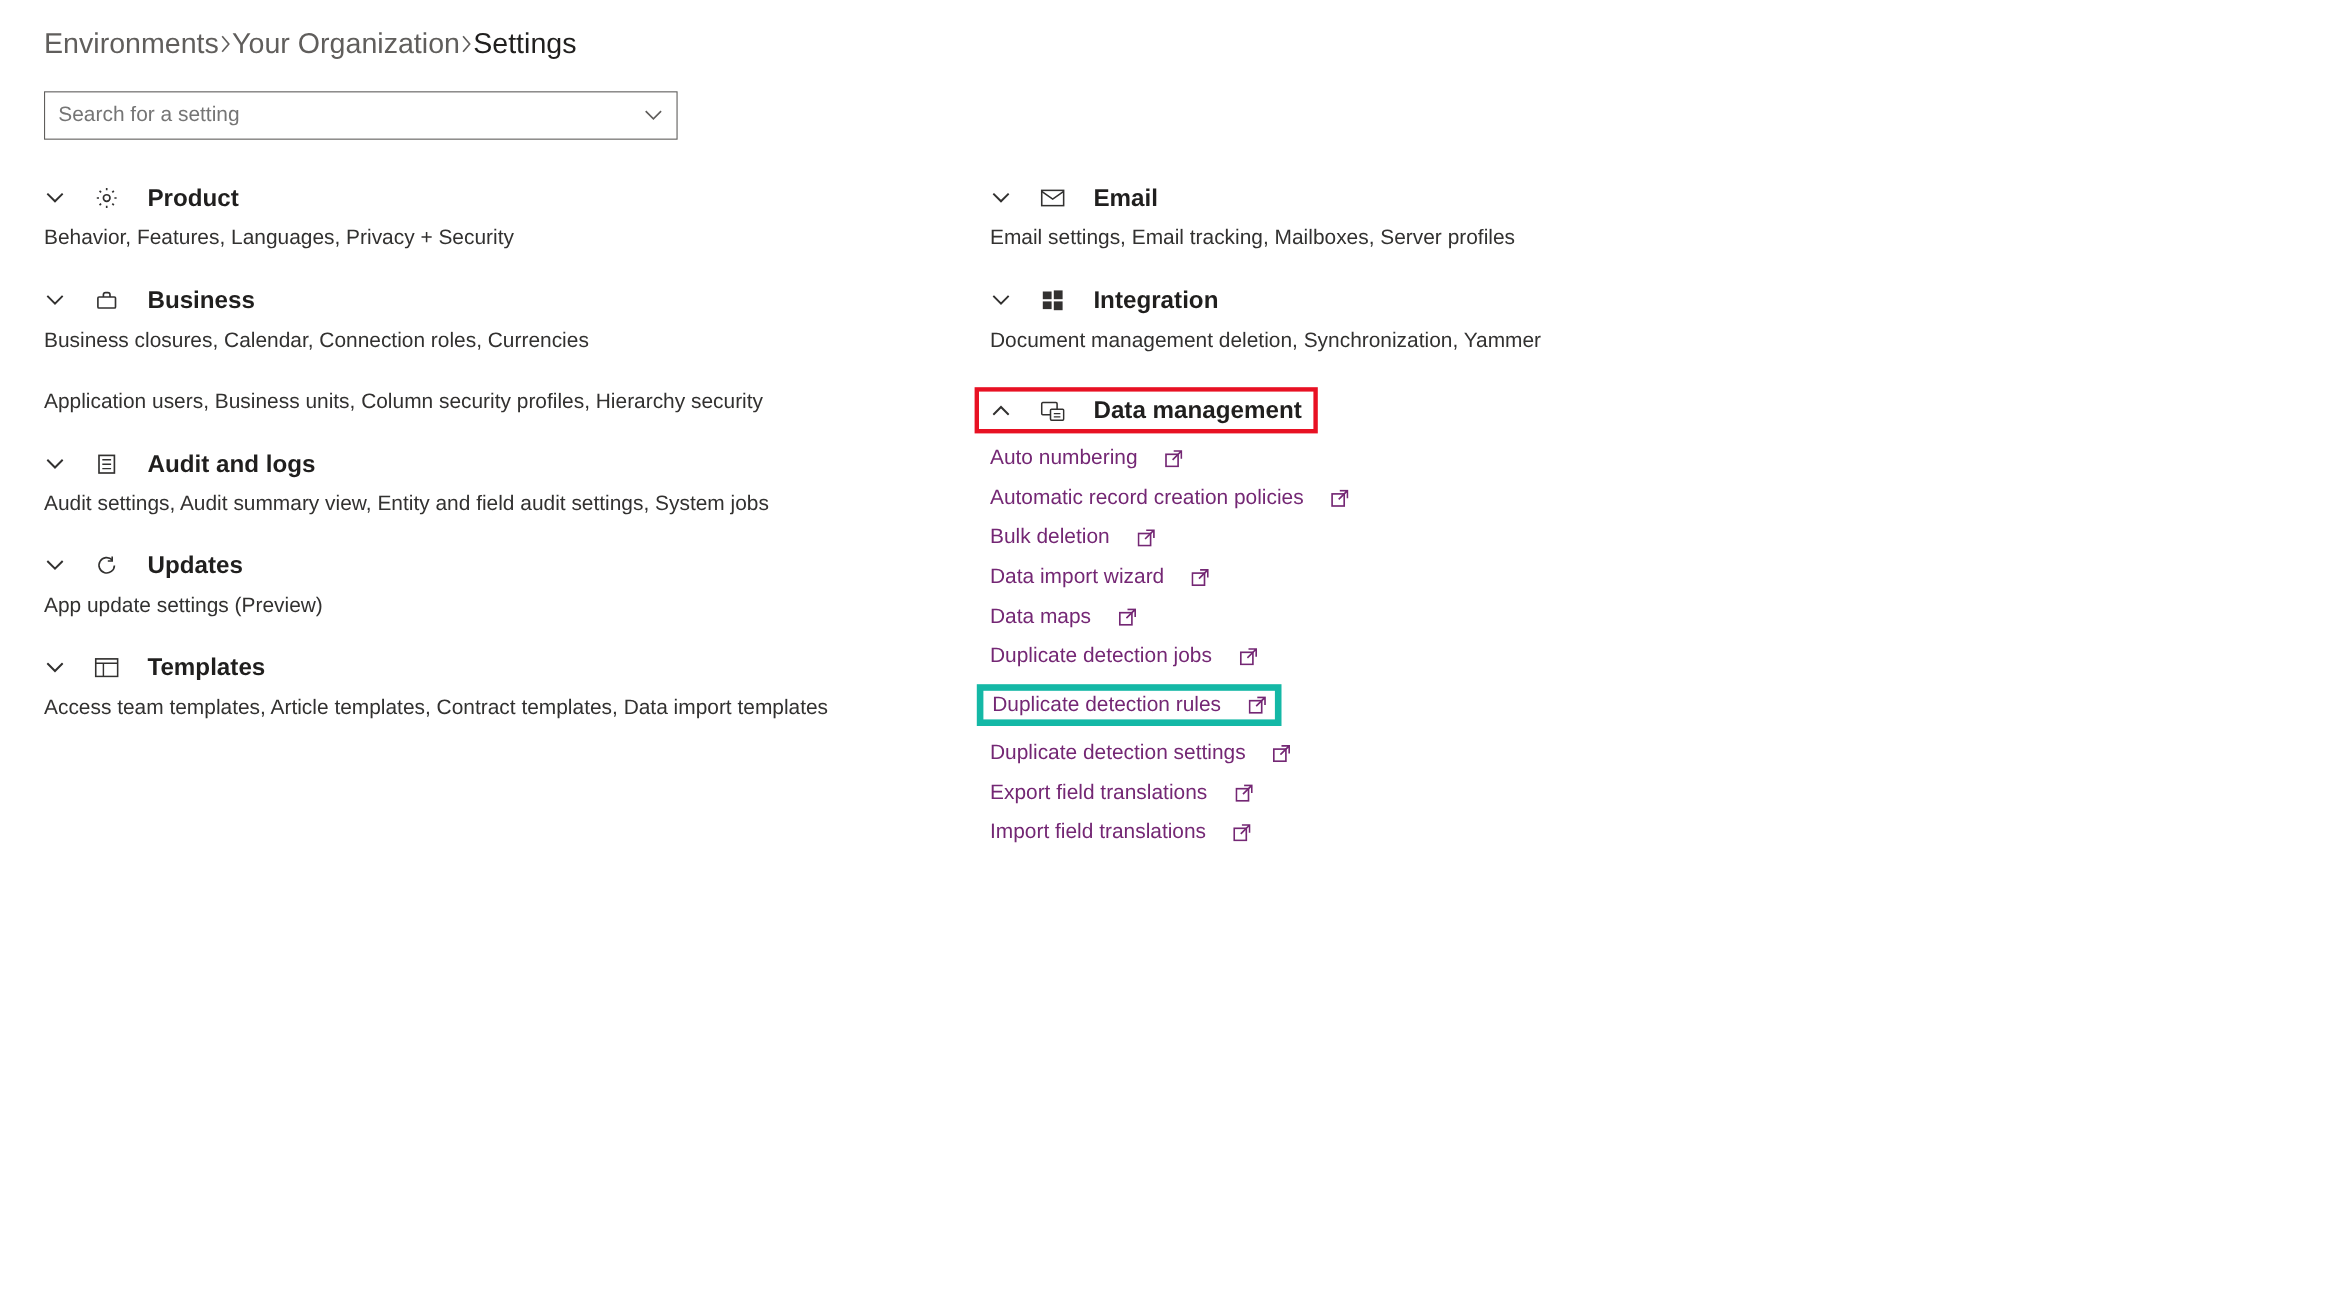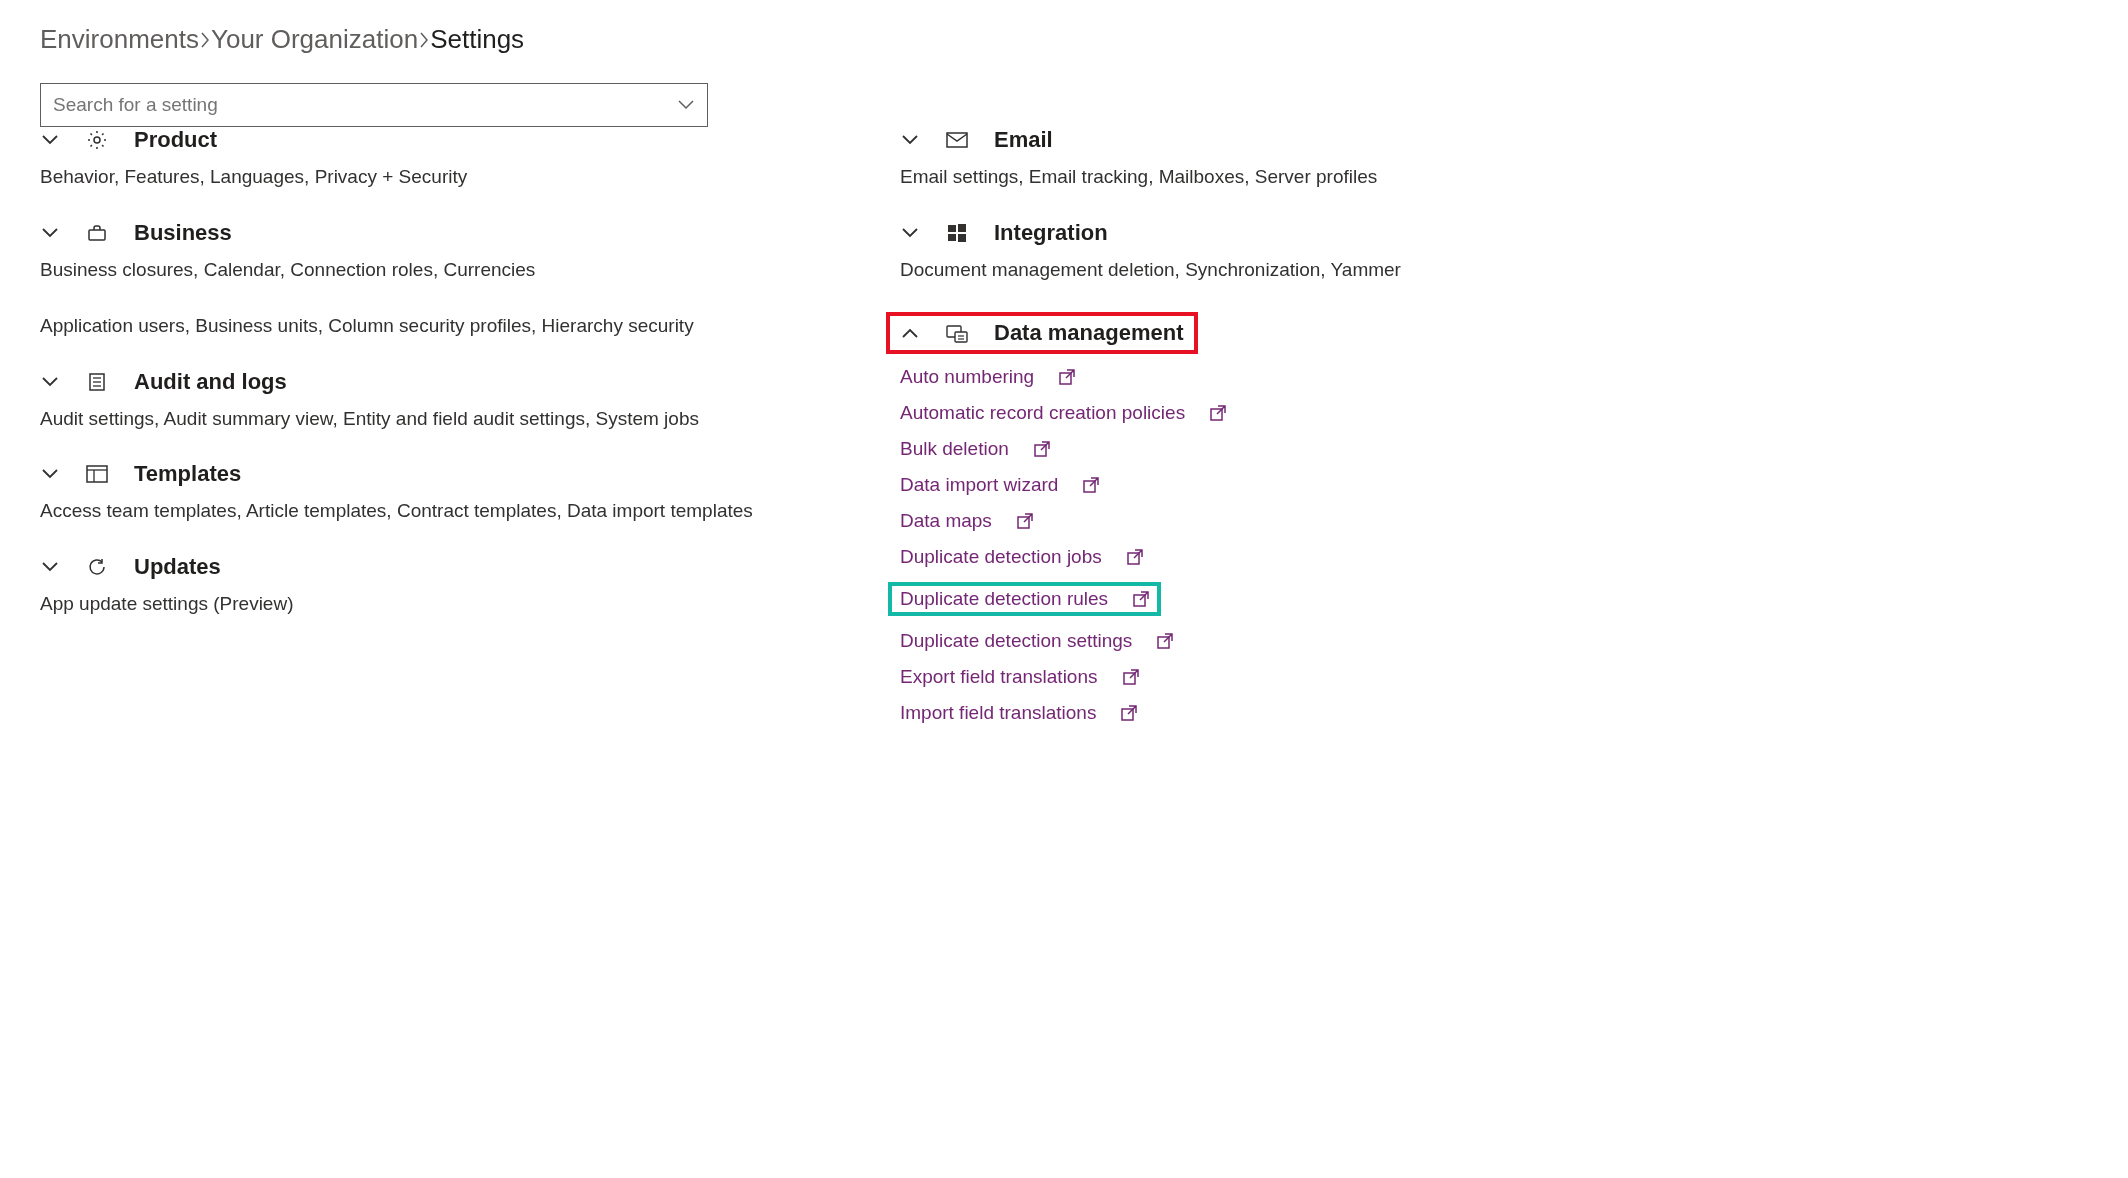--- a/index.html
+++ b/index.html
@@ -26,21 +26,22 @@
   .breadcrumb-item.current {
     color: #201f1e;
     font-weight: 400;
   }
   .breadcrumb-sep {
     color: #605e5c;
     font-size: 22px;
   }
   .search-wrap {
     position: relative;
-    width: 668px;
+    width: 576px;
+    margin-bottom: 40px;
   }
   .search-input {
     width: 100%;
     height: 44px;
     padding: 0 40px 0 12px;
     font-size: 19px;
     border: 1px solid #605e5c;
     background: #fff;
     color: #605e5c;
   }
@@ -108,21 +109,21 @@
     color: #742774;
     text-decoration: none;
     cursor: pointer;
     width: fit-content;
   }
   .ext-icon {
     color: #742774;
     display: inline-flex;
   }
   .highlight-box {
-    border: 4px solid #14b8a6;
+    border: 6px solid #14b8a6;
     padding: 2px 8px;
     margin-left: -12px;
     width: fit-content;
   }
   .highlight-section .section-header {
     border: 4px solid #e81123;
     padding: 4px 10px;
     margin-left: -14px;
     width: fit-content;
   }
@@ -223,47 +224,47 @@
     </div>
 
     <div class="section">
       <div class="section-header">
         <span class="chevron">
           <svg width="16" height="10" viewBox="0 0 16 10">
               <path d="M1 1 L8 8 L15 1" stroke="#323130" stroke-width="1.8" fill="none"></path>
             </svg>
         </span>
         <span class="icon">
+          <svg width="20" height="20" viewBox="0 0 20 20">
+              <path d="M17 10a7 7 0 11-2-5" stroke="#323130" stroke-width="1.5" fill="none"></path>
+              <path d="M15 2v4h-4" stroke="#323130" stroke-width="1.5" fill="none"></path>
+            </svg>
+        </span>
+        <span class="section-title">Updates</span>
+      </div>
+      <div class="section-desc">App update settings (Preview)</div>
+    </div>
+
+    <div class="section">
+      <div class="section-header">
+        <span class="chevron">
+          <svg width="16" height="10" viewBox="0 0 16 10">
+              <path d="M1 1 L8 8 L15 1" stroke="#323130" stroke-width="1.8" fill="none"></path>
+            </svg>
+        </span>
+        <span class="icon">
           <svg width="22" height="18" viewBox="0 0 22 18">
               <rect x="1" y="1" width="20" height="16" stroke="#323130" stroke-width="1.5" fill="none"></rect>
               <line x1="1" y1="5" x2="21" y2="5" stroke="#323130" stroke-width="1.3"></line>
               <line x1="8" y1="5" x2="8" y2="17" stroke="#323130" stroke-width="1.3"></line>
             </svg>
         </span>
         <span class="section-title">Templates</span>
       </div>
       <div class="section-desc">Access team templates, Article templates, Contract templates, Data import templates</div>
-    </div>
-
-    <div class="section">
-      <div class="section-header">
-        <span class="chevron">
-          <svg width="16" height="10" viewBox="0 0 16 10">
-              <path d="M1 1 L8 8 L15 1" stroke="#323130" stroke-width="1.8" fill="none"></path>
-            </svg>
-        </span>
-        <span class="icon">
-          <svg width="20" height="20" viewBox="0 0 20 20">
-              <path d="M17 10a7 7 0 11-2-5" stroke="#323130" stroke-width="1.5" fill="none"></path>
-              <path d="M15 2v4h-4" stroke="#323130" stroke-width="1.5" fill="none"></path>
-            </svg>
-        </span>
-        <span class="section-title">Updates</span>
-      </div>
-      <div class="section-desc">App update settings (Preview)</div>
     </div>
 
   </div>
 
   <div class="col">
 
     <div class="section">
       <div class="section-header">
         <span class="chevron">
           <svg width="16" height="10" viewBox="0 0 16 10">

